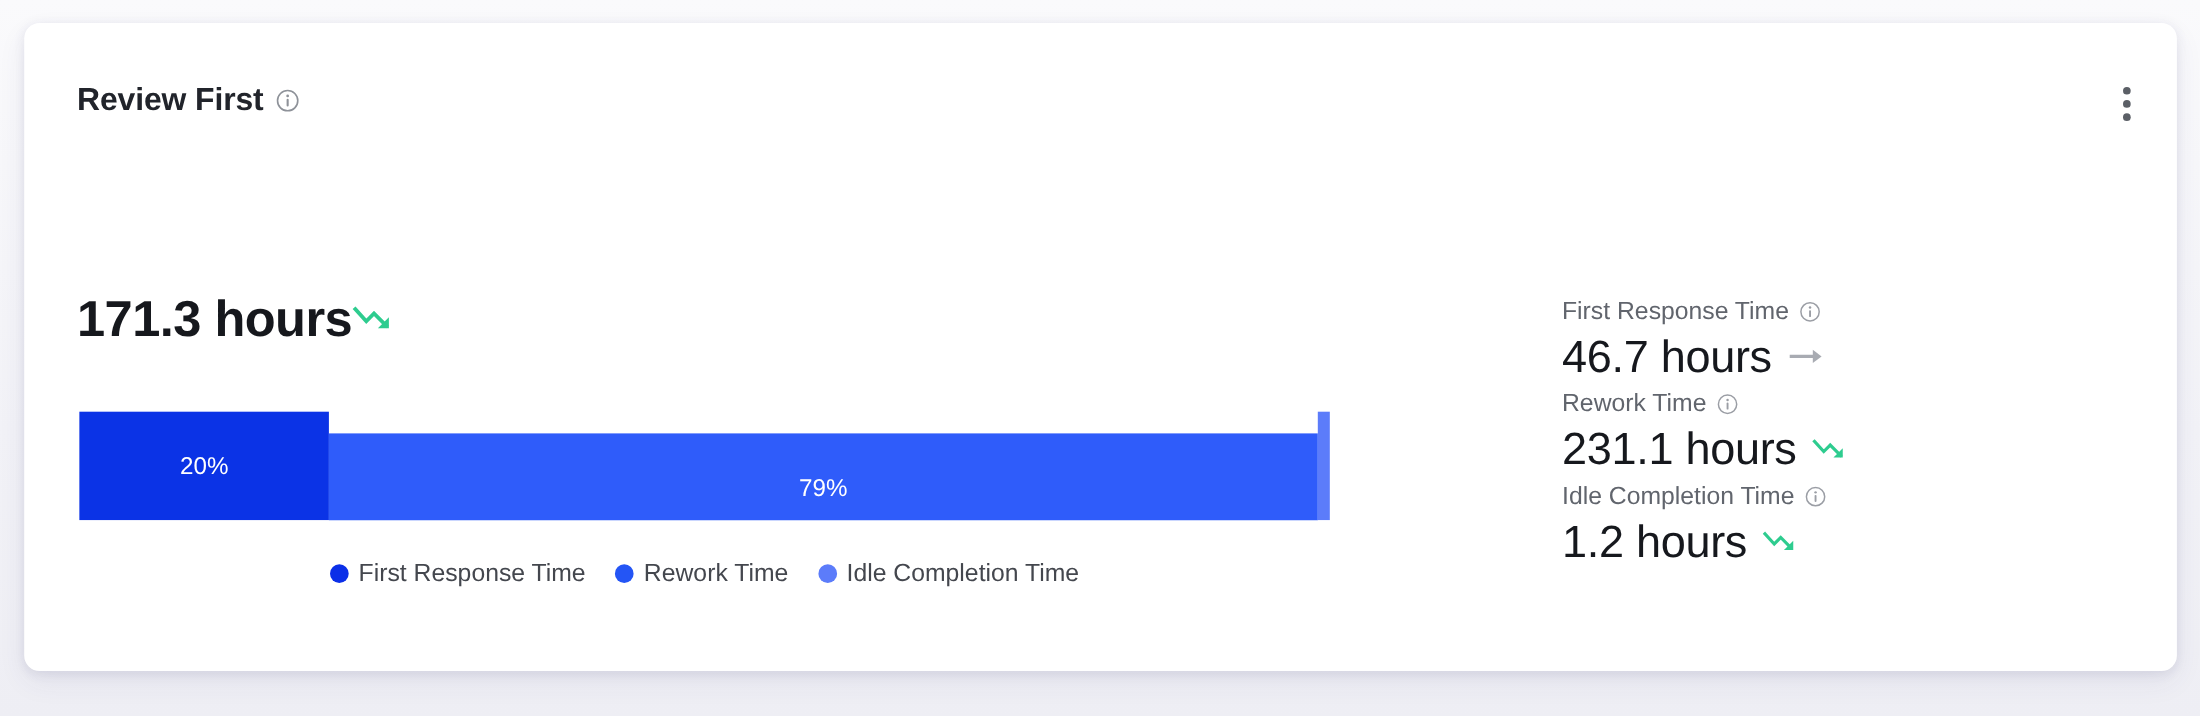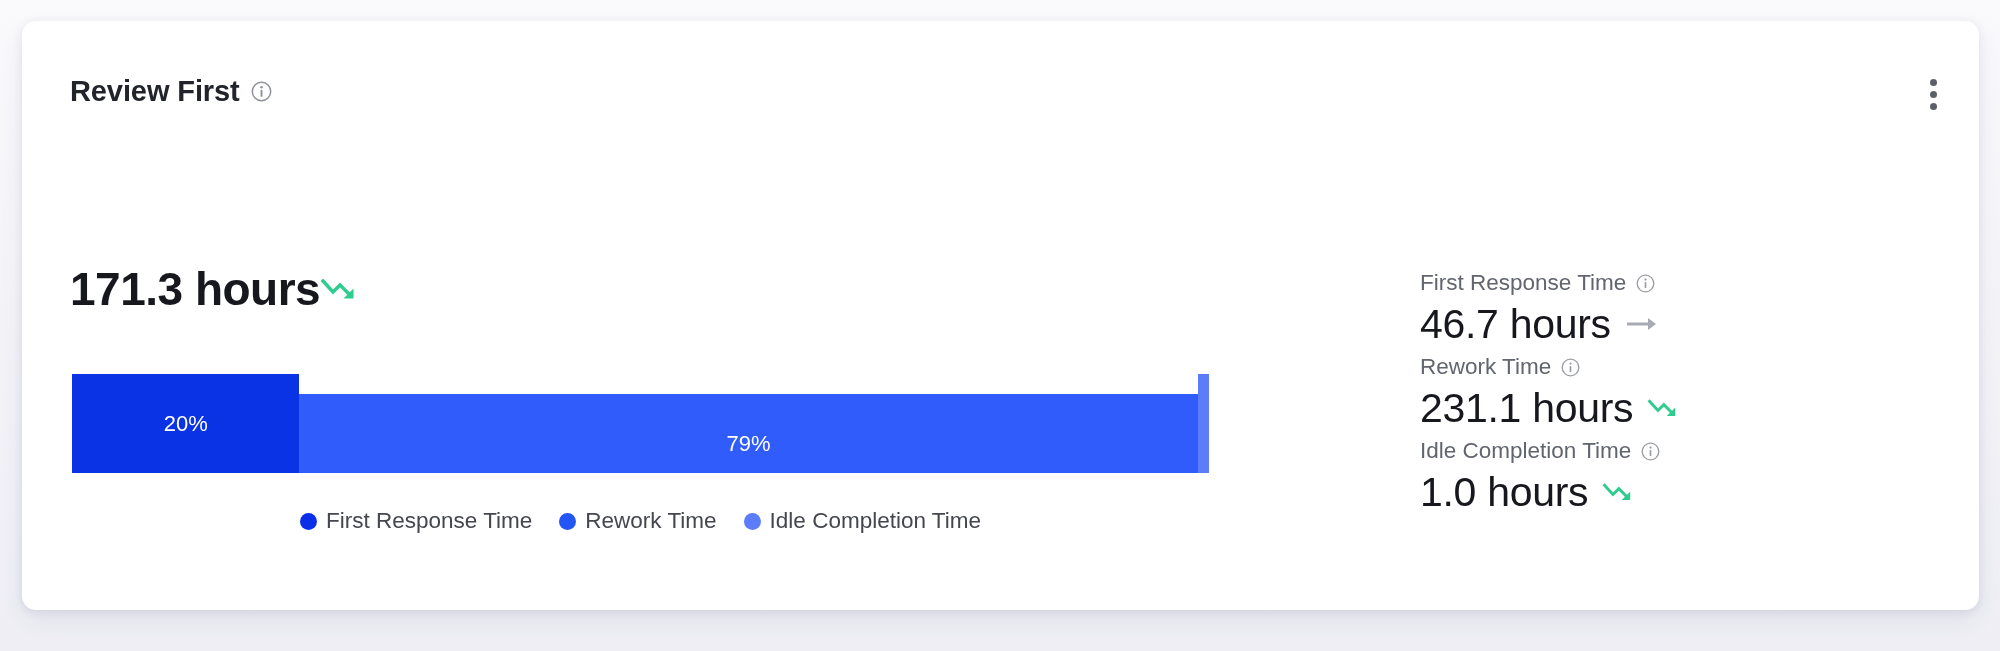--- a/index.html
+++ b/index.html
@@ -315,21 +315,21 @@
               <span class="metric-label">Idle Completion Time</span>
               <span class="info-icon">
                 <svg width="19" height="19" viewBox="0 0 21 21">
                   <circle cx="10.5" cy="10.5" r="9.2" fill="none" stroke="#9b9ea5" stroke-width="1.5"></circle>
                   <circle cx="10.5" cy="6.2" r="1.25" fill="#9b9ea5"></circle>
                   <rect x="9.55" y="8.8" width="1.9" height="7" rx="0.9" fill="#9b9ea5"></rect>
                 </svg>
               </span>
             </div>
             <div class="metric-value-row">
-              <span class="metric-value">1.0 hours</span>
+              <span class="metric-value">1.2 hours</span>
               <span class="trend">
                 <svg width="32" height="24" viewBox="0 0 38 28">
                   <path d="M3 6 L13 17 L20 10 L31 21" fill="none" stroke="#2ecc8f" stroke-width="3.4" stroke-linecap="square"></path>
                   <path d="M33.5 23.5 L33.5 13.5 L23.5 23.5 Z" fill="#2ecc8f"></path>
                 </svg>
               </span>
             </div>
           </div>
         </div>
 

